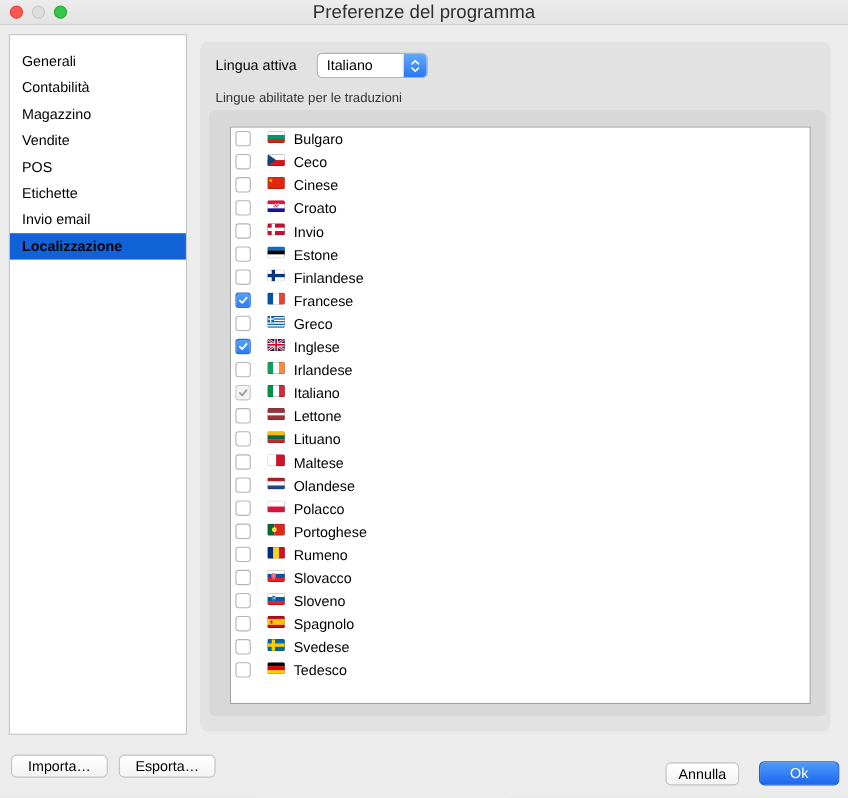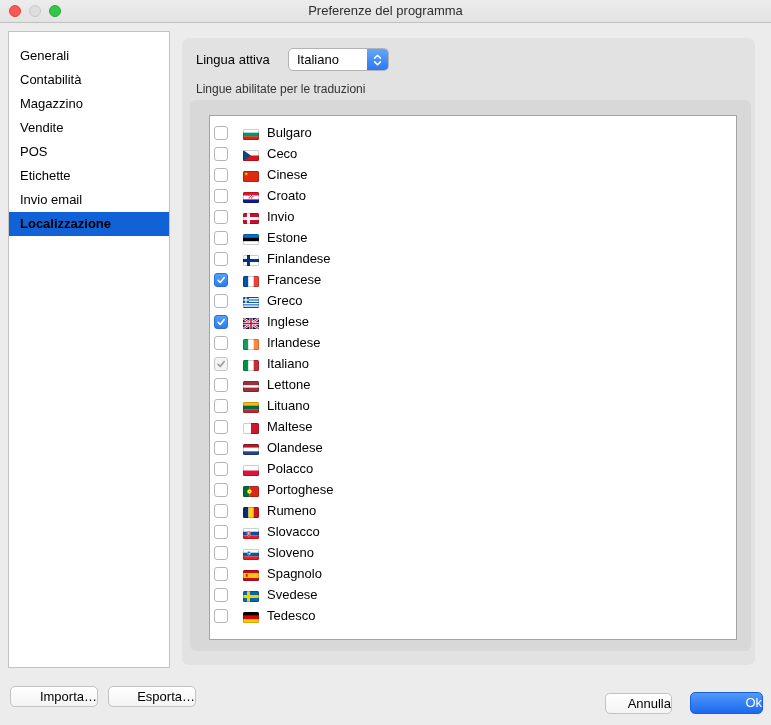--- a/index.html
+++ b/index.html
@@ -2,21 +2,21 @@
 <html><head>
 <meta charset="utf-8">
 <style>
   html,body{margin:0;padding:0;background:#ececec;}
   .window{position:relative;width:771px;height:725px;background:#ececec;overflow:hidden;
           font-family:"Liberation Sans",sans-serif;border-radius:6px 6px 0 0;}
   
   .titlebar{position:absolute;left:0;top:0;width:771px;height:22px;
             background:linear-gradient(#ececec,#e3e3e3);border-bottom:1px solid #c0c0c0;
             border-radius:6px 6px 0 0;}
-  .title{text-align:center;font-size:13px;line-height:22px;color:#2e2e2e;}
+  .title{text-align:center;font-size:17px;line-height:22px;color:#2e2e2e;}
   .traffic{position:absolute;left:9px;top:5px;display:flex;gap:8px;}
   .tl{width:12px;height:12px;border-radius:50%;box-sizing:border-box;}
   .tl.red{background:#fc5753;border:1px solid #e0443e;}
   .tl.gray{background:#dedede;border:1px solid #c7c7c7;}
   .tl.green{background:#32c748;border:1px solid #29a834;}
   
   .sidebar{position:absolute;left:8px;top:31px;width:162px;height:637px;background:#fff;
            border:1px solid #c3c3c3;box-sizing:border-box;padding-top:12px;}
   .sb-item{height:24px;line-height:24px;padding-left:11px;font-size:13px;color:#000;cursor:default;}
   .sb-item.selected{background:#1062d6;color:#000000;font-weight:bold;}
@@ -25,30 +25,30 @@
   .lingua-label{position:absolute;left:14px;top:14px;font-size:13px;color:#000;}
   .popup{position:absolute;left:106px;top:10px;width:101px;height:23px;background:#fff;
          border:1px solid #b3b3b3;border-radius:5px;box-sizing:border-box;overflow:hidden;}
   .popup-value{position:absolute;left:8px;top:0;line-height:21px;font-size:13px;color:#000;}
   .popup-cap{position:absolute;right:0;top:0;width:21px;height:21px;
              background:linear-gradient(#63a7fb,#2a78f5);display:flex;align-items:center;justify-content:center;}
   .group-label{position:absolute;left:14px;top:44px;font-size:12px;color:#333;}
   .group-box{position:absolute;left:8px;top:62px;width:561px;height:551px;background:#d8d8d8;border-radius:6px;}
   .lang-list{position:absolute;left:19px;top:15px;width:528px;height:525px;background:#fff;
              border:1px solid #a3a3a3;box-sizing:border-box;overflow:hidden;padding-top:3px;}
-  .lang-row{height:21px;display:flex;align-items:flex-end;padding-left:4px;}
+  .lang-row{height:21px;display:flex;align-items:flex-start;padding-left:4px;}
   .cb{width:14px;height:14px;border-radius:3px;background:#fff;border:1px solid #b5b5b5;
       box-sizing:border-box;display:flex;align-items:center;justify-content:center;flex:none;}
   .cb.checked{background:linear-gradient(#55a1f9,#2e7af5);border-color:#2b6fd9;}
   .cb.checked.disabled{background:#f4f4f4;border-color:#c6c6c6;}
   .flag{width:16px;height:11px;margin-left:15px;flex:none;border-radius:1.5px;overflow:hidden;line-height:0;}
   .lang-name{margin-left:8px;font-size:13px;color:#000;white-space:nowrap;}
   
   .btn{position:absolute;height:21px;font-size:13px;border-radius:5px;border:1px solid #c3c3c3;
-       background:linear-gradient(#ffffff,#f3f3f3);color:#000;text-align:right;box-sizing:border-box;
+       background:linear-gradient(#ffffff,#f3f3f3);color:#000;text-align:center;box-sizing:border-box;
        padding:0;line-height:19px;font-family:"Liberation Sans",sans-serif;}
   .btn-import{left:10px;top:686px;width:88px;}
   .btn-export{left:108px;top:686px;width:88px;}
   .btn-cancel{left:605px;top:693px;width:67px;}
   .btn-ok{left:690px;top:692px;width:73px;height:22px;line-height:20px;
           background:linear-gradient(#509af9,#1c68f0);border:1px solid #1a5ed9;color:#fff;}
 </style>
 <title>Preferenze del programma</title></head>
 <body>
 

